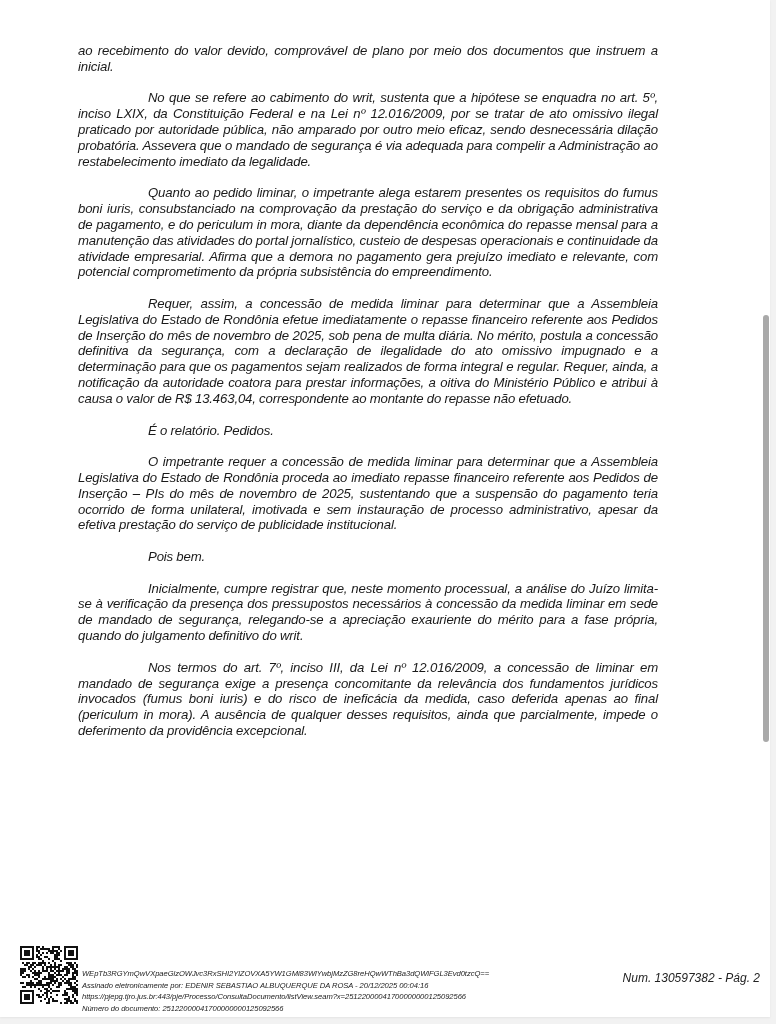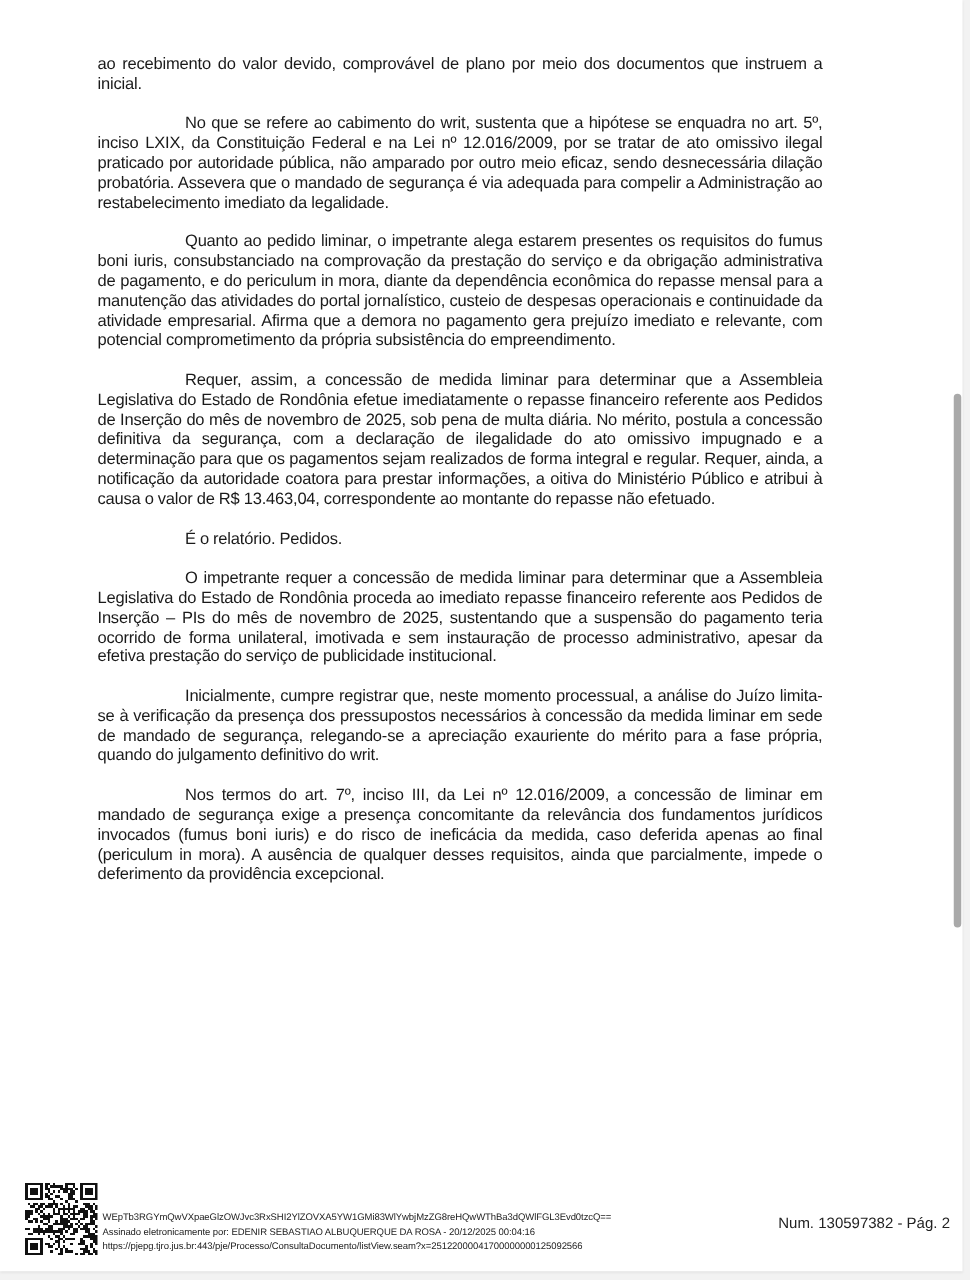--- a/index.html
+++ b/index.html
@@ -17,20 +17,21 @@
     background: #f2f2f2;
   }
   .page {
     position: absolute;
     left: 0;
     top: 0;
     width: 770px;
     height: 1017px;
     background: #ffffff;
     box-shadow: 0 1px 2px rgba(0,0,0,0.06);
+    font-style: italic;
   }
   .body-text {
     position: absolute;
     left: 78px;
     top: 43px;
     width: 580px;
     font-family: "Liberation Sans", sans-serif;
     font-size: 13.2px;
     line-height: 15.82px;
     color: #1a1a1a;
@@ -103,20 +104,21 @@
 <div class="viewer">
   <div class="page">
 
     <div class="body-text">
       <p class="first">ao recebimento do valor devido, comprovável de plano por meio dos documentos que instruem a inicial.</p>
       <p class="indent">No que se refere ao cabimento do writ, sustenta que a hipótese se enquadra no art. 5º, inciso LXIX, da Constituição Federal e na Lei nº 12.016/2009, por se tratar de ato omissivo ilegal praticado por autoridade pública, não amparado por outro meio eficaz, sendo desnecessária dilação probatória. Assevera que o mandado de segurança é via adequada para compelir a Administração ao restabelecimento imediato da legalidade.</p>
       <p class="indent">Quanto ao pedido liminar, o impetrante alega estarem presentes os requisitos do fumus boni iuris, consubstanciado na comprovação da prestação do serviço e da obrigação administrativa de pagamento, e do periculum in mora, diante da dependência econômica do repasse mensal para a manutenção das atividades do portal jornalístico, custeio de despesas operacionais e continuidade da atividade empresarial. Afirma que a demora no pagamento gera prejuízo imediato e relevante, com potencial comprometimento da própria subsistência do empreendimento.</p>
       <p class="indent">Requer, assim, a concessão de medida liminar para determinar que a Assembleia Legislativa do Estado de Rondônia efetue imediatamente o repasse financeiro referente aos Pedidos de Inserção do mês de novembro de 2025, sob pena de multa diária. No mérito, postula a concessão definitiva da segurança, com a declaração de ilegalidade do ato omissivo impugnado e a determinação para que os pagamentos sejam realizados de forma integral e regular. Requer, ainda, a notificação da autoridade coatora para prestar informações, a oitiva do Ministério Público e atribui à causa o valor de R$ 13.463,04, correspondente ao montante do repasse não efetuado.</p>
       <p class="indent">É o relatório. Pedidos.</p>
       <p class="indent">O impetrante requer a concessão de medida liminar para determinar que a Assembleia Legislativa do Estado de Rondônia proceda ao imediato repasse financeiro referente aos Pedidos de Inserção – PIs do mês de novembro de 2025, sustentando que a suspensão do pagamento teria ocorrido de forma unilateral, imotivada e sem instauração de processo administrativo, apesar da efetiva prestação do serviço de publicidade institucional.</p>
+      <p class="indent">Pois bem.</p>
       <p class="indent">Inicialmente, cumpre registrar que, neste momento processual, a análise do Juízo limita-se à verificação da presença dos pressupostos necessários à concessão da medida liminar em sede de mandado de segurança, relegando-se a apreciação exauriente do mérito para a fase própria, quando do julgamento definitivo do writ.</p>
       <p class="indent">Nos termos do art. 7º, inciso III, da Lei nº 12.016/2009, a concessão de liminar em mandado de segurança exige a presença concomitante da relevância dos fundamentos jurídicos invocados (fumus boni iuris) e do risco de ineficácia da medida, caso deferida apenas ao final (periculum in mora). A ausência de qualquer desses requisitos, ainda que parcialmente, impede o deferimento da providência excepcional.</p>
     </div>
 
     <div class="footer">
       <svg class="qr" viewBox="0 0 29 29" shape-rendering="crispEdges">
         <rect x="0" y="0" width="29" height="29" fill="#fff"></rect>
         <g fill="#111">
 
           <rect x="0" y="0" width="7" height="7"></rect>
@@ -449,20 +451,21 @@
             <rect x="23" y="28" width="1" height="1"></rect>
             <rect x="25" y="28" width="1" height="1"></rect>
             <rect x="26" y="28" width="1" height="1"></rect>
             <rect x="28" y="28" width="1" height="1"></rect>
           </g>
       </svg>
       <div class="footer-lines">
         <div>WEpTb3RGYmQwVXpaeGlzOWJvc3RxSHI2YlZOVXA5YW1GMi83WlYwbjMzZG8reHQwWThBa3dQWlFGL3Evd0tzcQ==</div>
         <div>Assinado eletronicamente por: EDENIR SEBASTIAO ALBUQUERQUE DA ROSA - 20/12/2025 00:04:16</div>
         <div>https://pjepg.tjro.jus.br:443/pje/Processo/ConsultaDocumento/listView.seam?x=25122000041700000000125092566</div>
+        <div>Número do documento: 25122000041700000000125092566</div>
       </div>
       <div class="page-num">Num. 130597382 - Pág. 2</div>
     </div>
   </div>
 
   <div class="scrollbar-track"></div>
   <div class="scrollbar-thumb" id="scroll-thumb" style="height: 427.14px; top: 315.27px;"></div>
 </div>
 
 </body></html>

